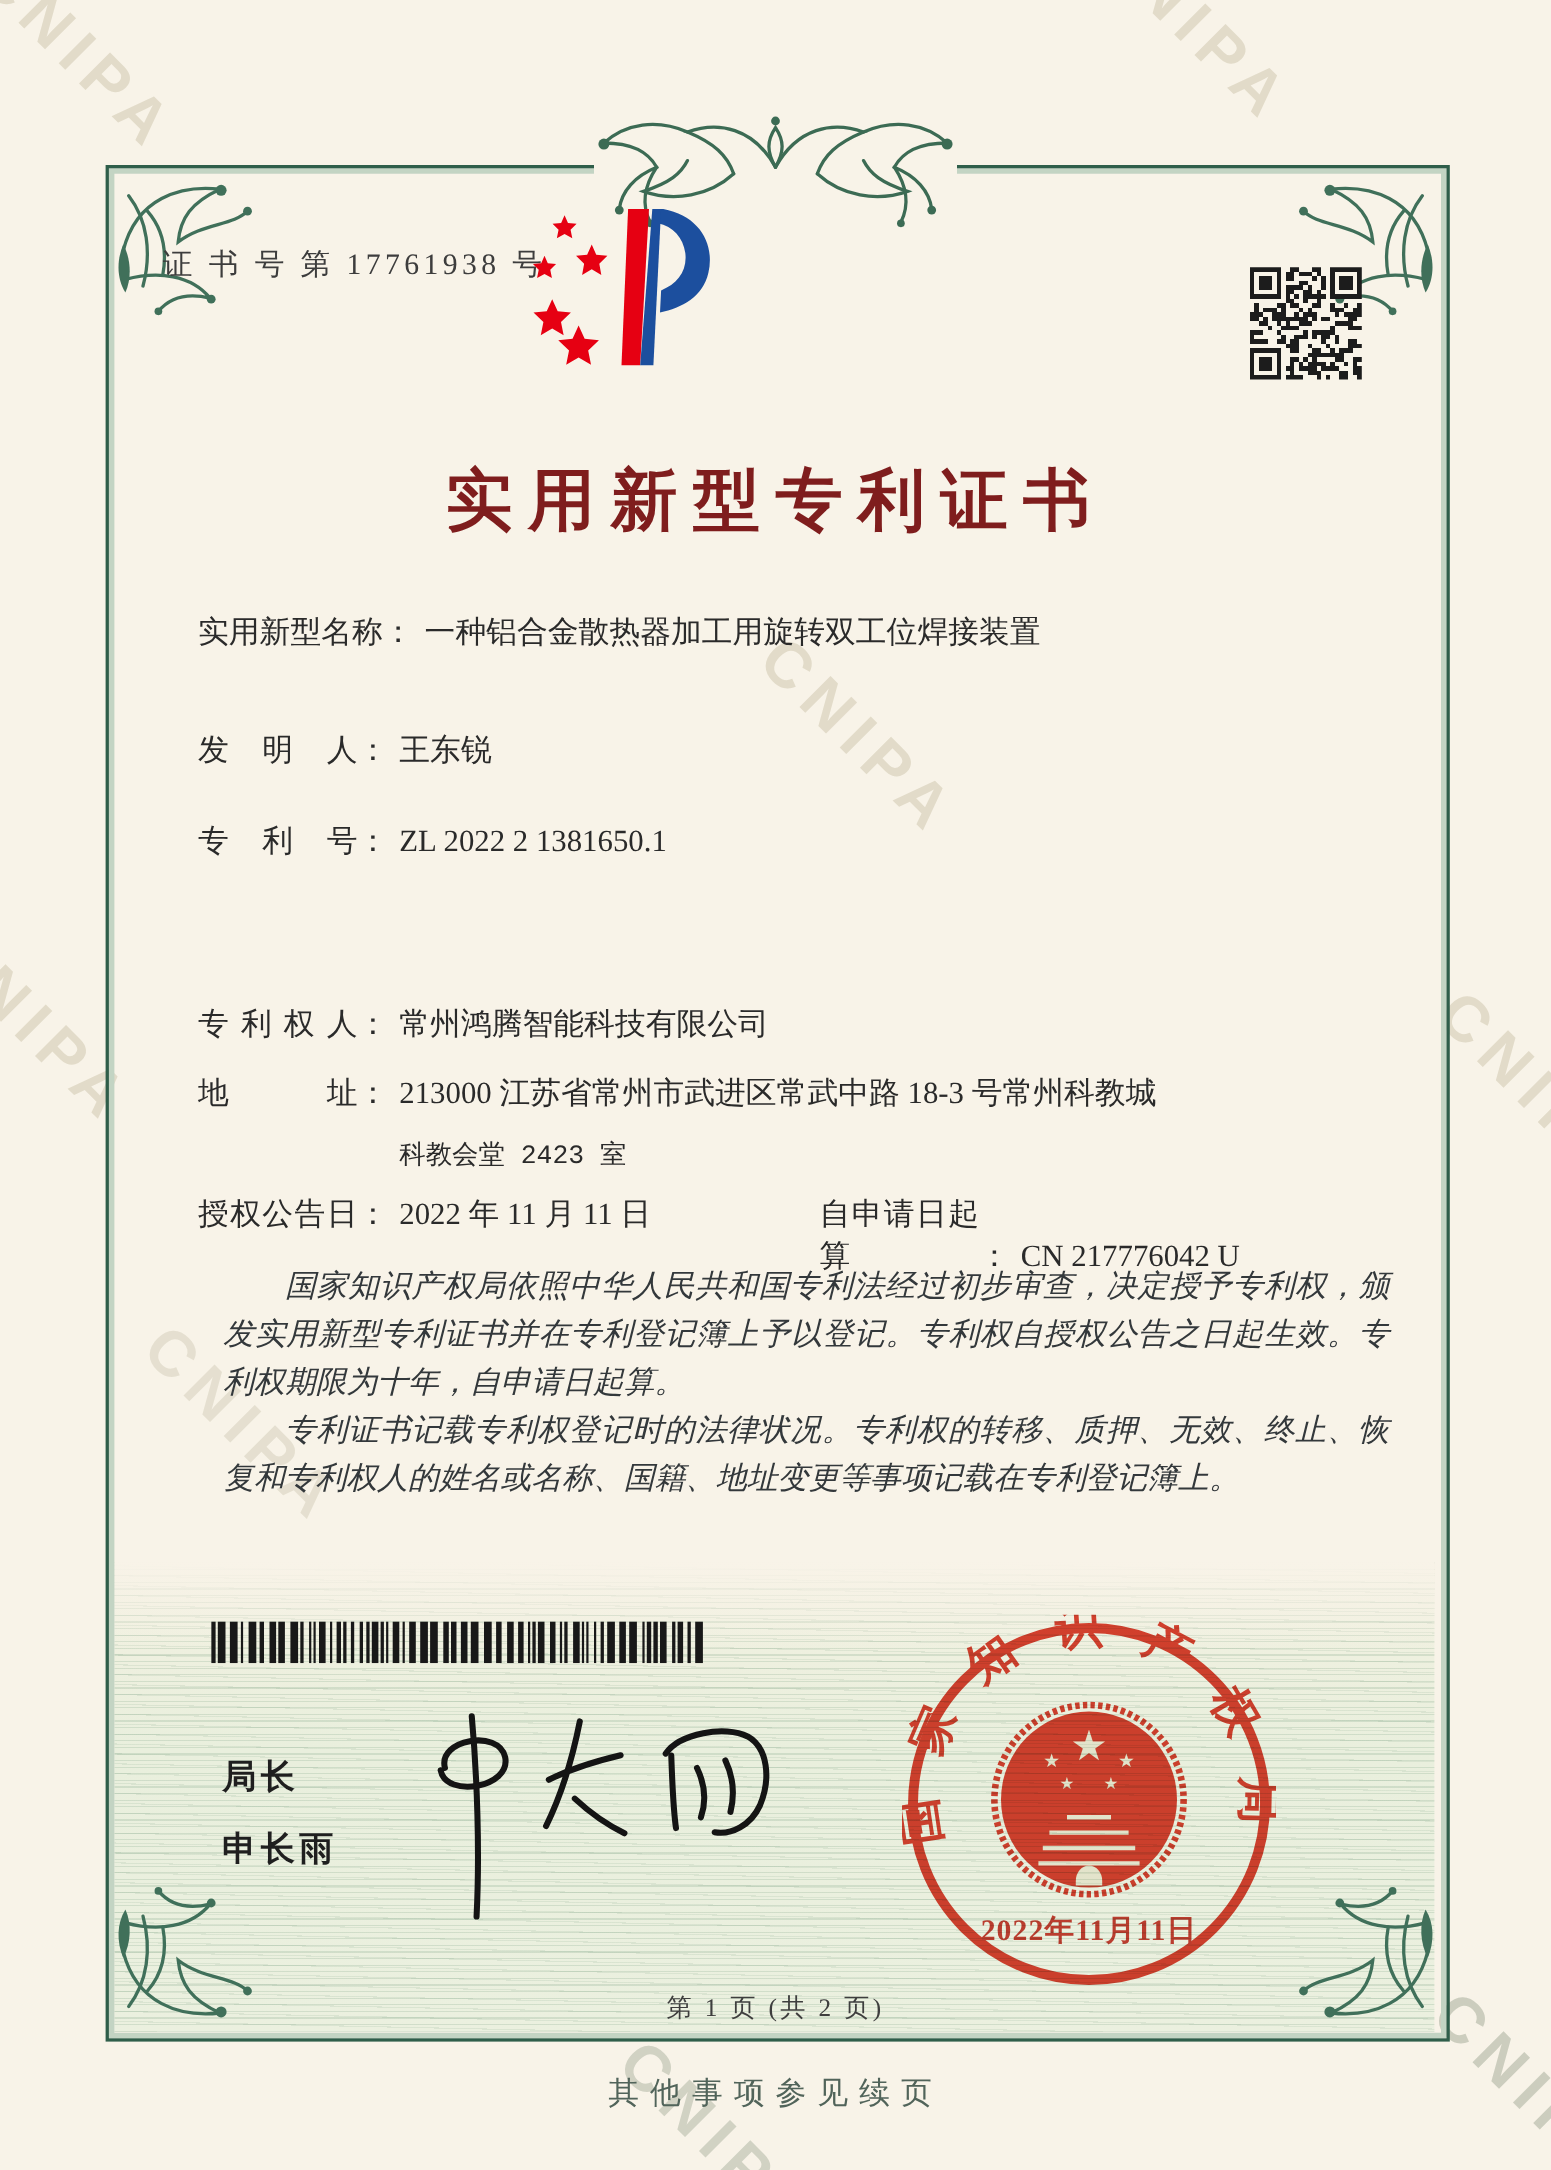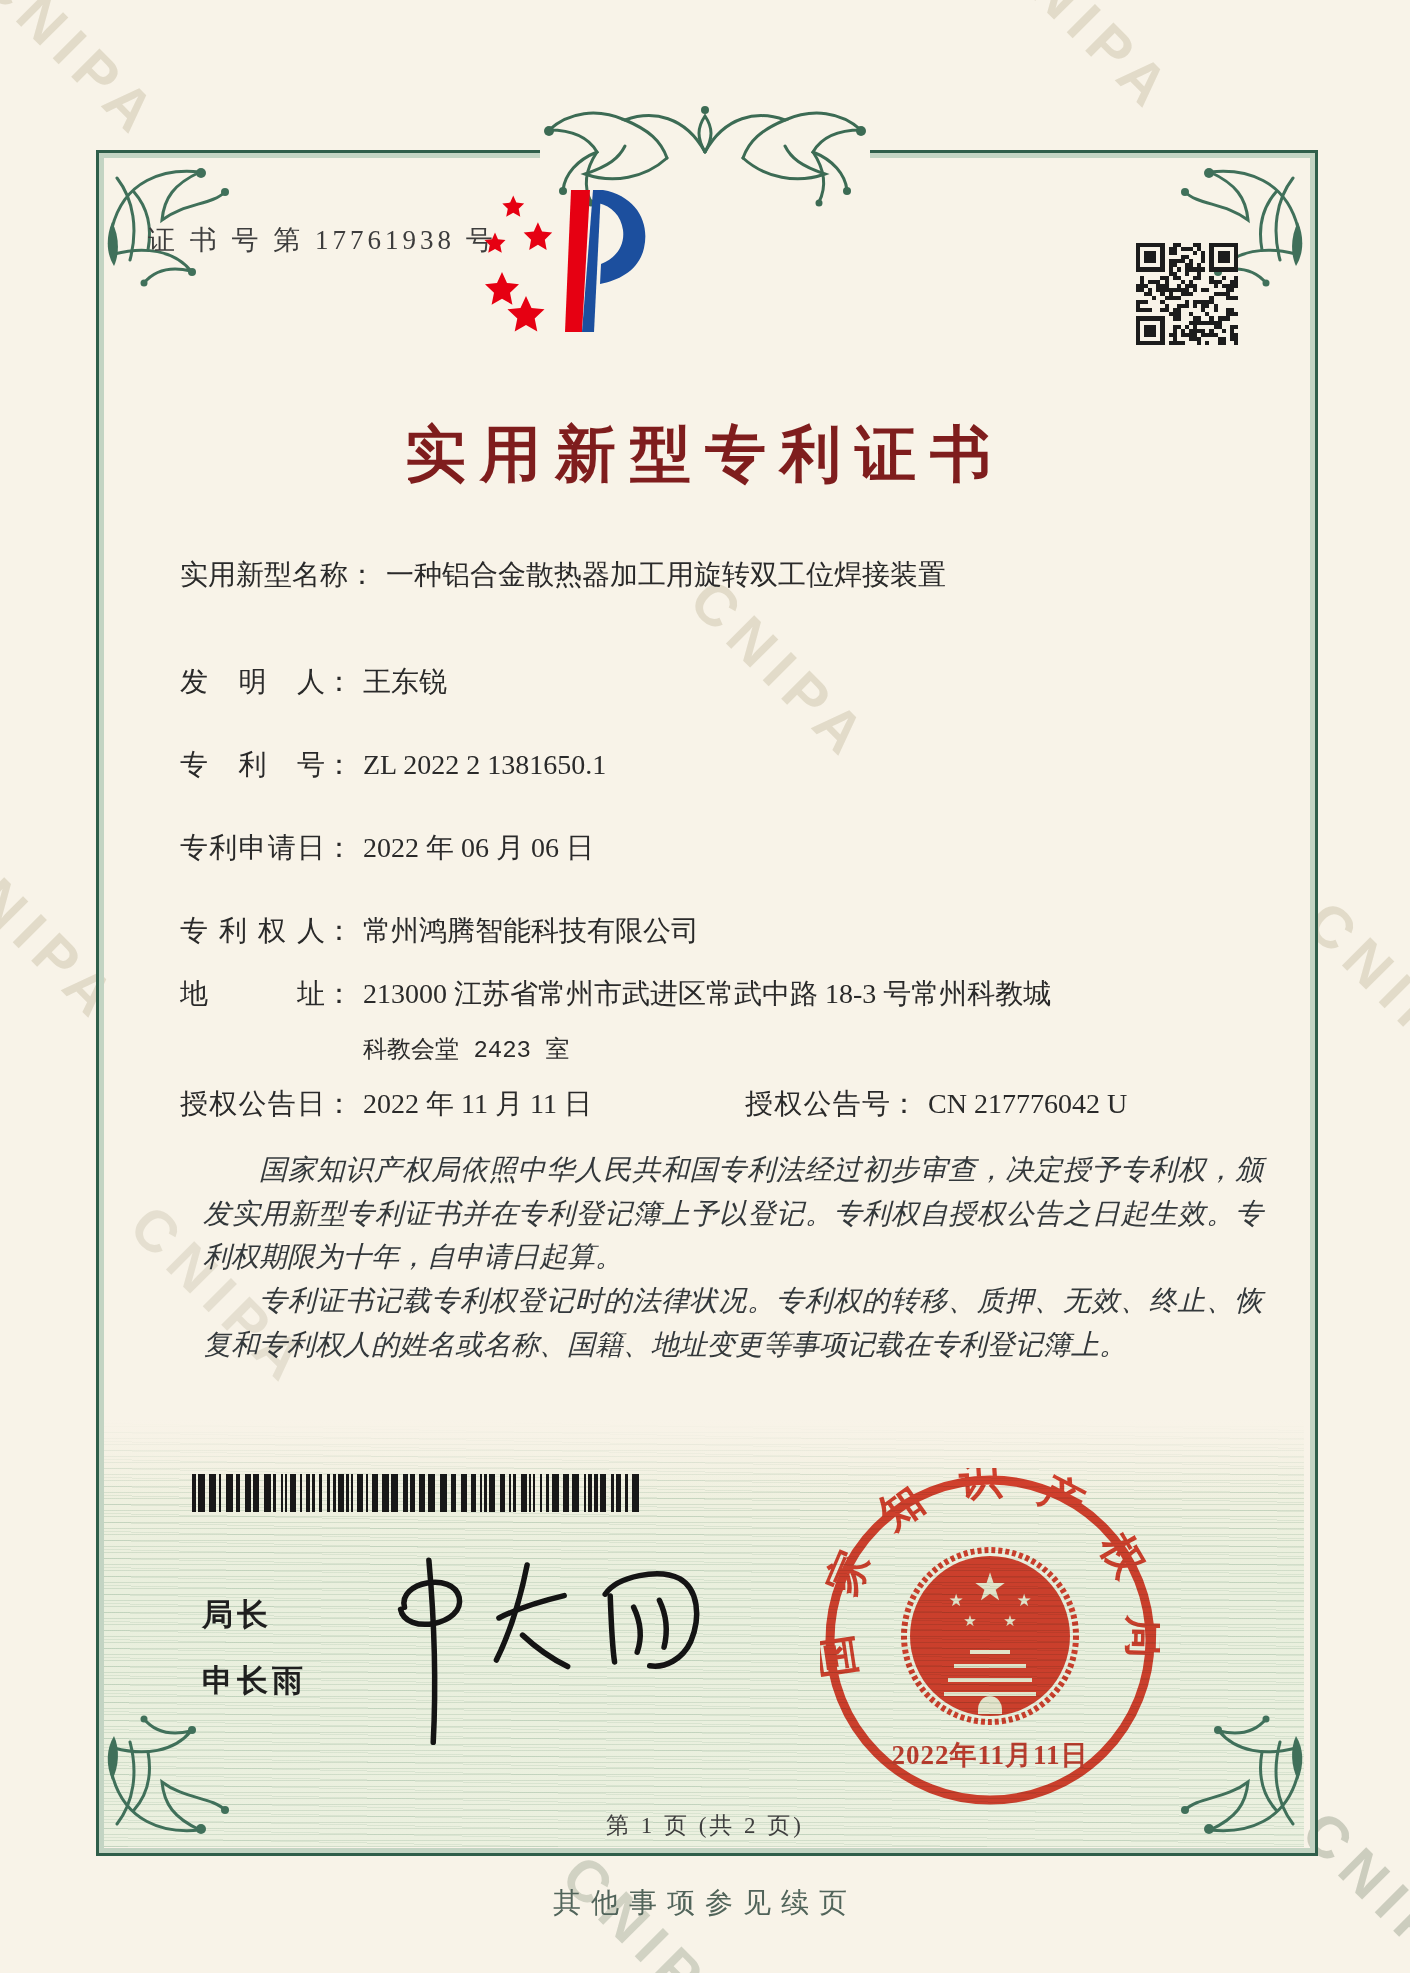--- a/index.html
+++ b/index.html
@@ -449,34 +449,31 @@
 
   <div class="row r-name">
     <span class="flabel w6">实用新型名称</span><span class="colon">：</span><span class="fvalue">一种铝合金散热器加工用旋转双工位焊接装置</span>
   </div>
   <div class="row r-inventor">
     <span class="flabel">发明人</span><span class="colon">：</span><span class="fvalue">王东锐</span>
   </div>
   <div class="row r-patno">
     <span class="flabel">专利号</span><span class="colon">：</span><span class="fvalue">ZL 2022 2 1381650.1</span>
   </div>
-  <div class="row r-filing">
-    <span class="flabel">专利申请日</span><span class="colon">：</span><span class="fvalue">2022 年 06 月 06 日</span>
-  </div>
   <div class="row r-patentee">
     <span class="flabel">专利权人</span><span class="colon">：</span><span class="fvalue">常州鸿腾智能科技有限公司</span>
   </div>
   <div class="row r-addr">
     <span class="flabel">地址</span><span class="colon">：</span><span class="fvalue">213000 江苏省常州市武进区常武中路 18-3 号常州科教城</span>
   </div>
   <div class="addr2">科教会堂 2423 室</div>
   <div class="row r-grant">
     <span class="flabel">授权公告日</span><span class="colon">：</span><span class="fvalue">2022 年 11 月 11 日</span>
     <span class="pair2">
-      <span class="flabel">授权公告号</span><span class="colon">：</span><span class="fvalue">CN 217776042 U</span>
+      <span class="flabel">自申请日起算</span><span class="colon">：</span><span class="fvalue">CN 217776042 U</span>
     </span>
   </div>
 
   <div class="paras">
     <p>国家知识产权局依照中华人民共和国专利法经过初步审查，决定授予专利权，颁发实用新型专利证书并在专利登记簿上予以登记。专利权自授权公告之日起生效。专利权期限为十年，自申请日起算。</p>
     <p>专利证书记载专利权登记时的法律状况。专利权的转移、质押、无效、终止、恢复和专利权人的姓名或名称、国籍、地址变更等事项记载在专利登记簿上。</p>
   </div>
 
   <svg class="barcode" id="barcode" viewBox="0 0 455 38" preserveAspectRatio="none">
       <rect x="0" y="0" width="4" height="38" fill="#181818"></rect>

